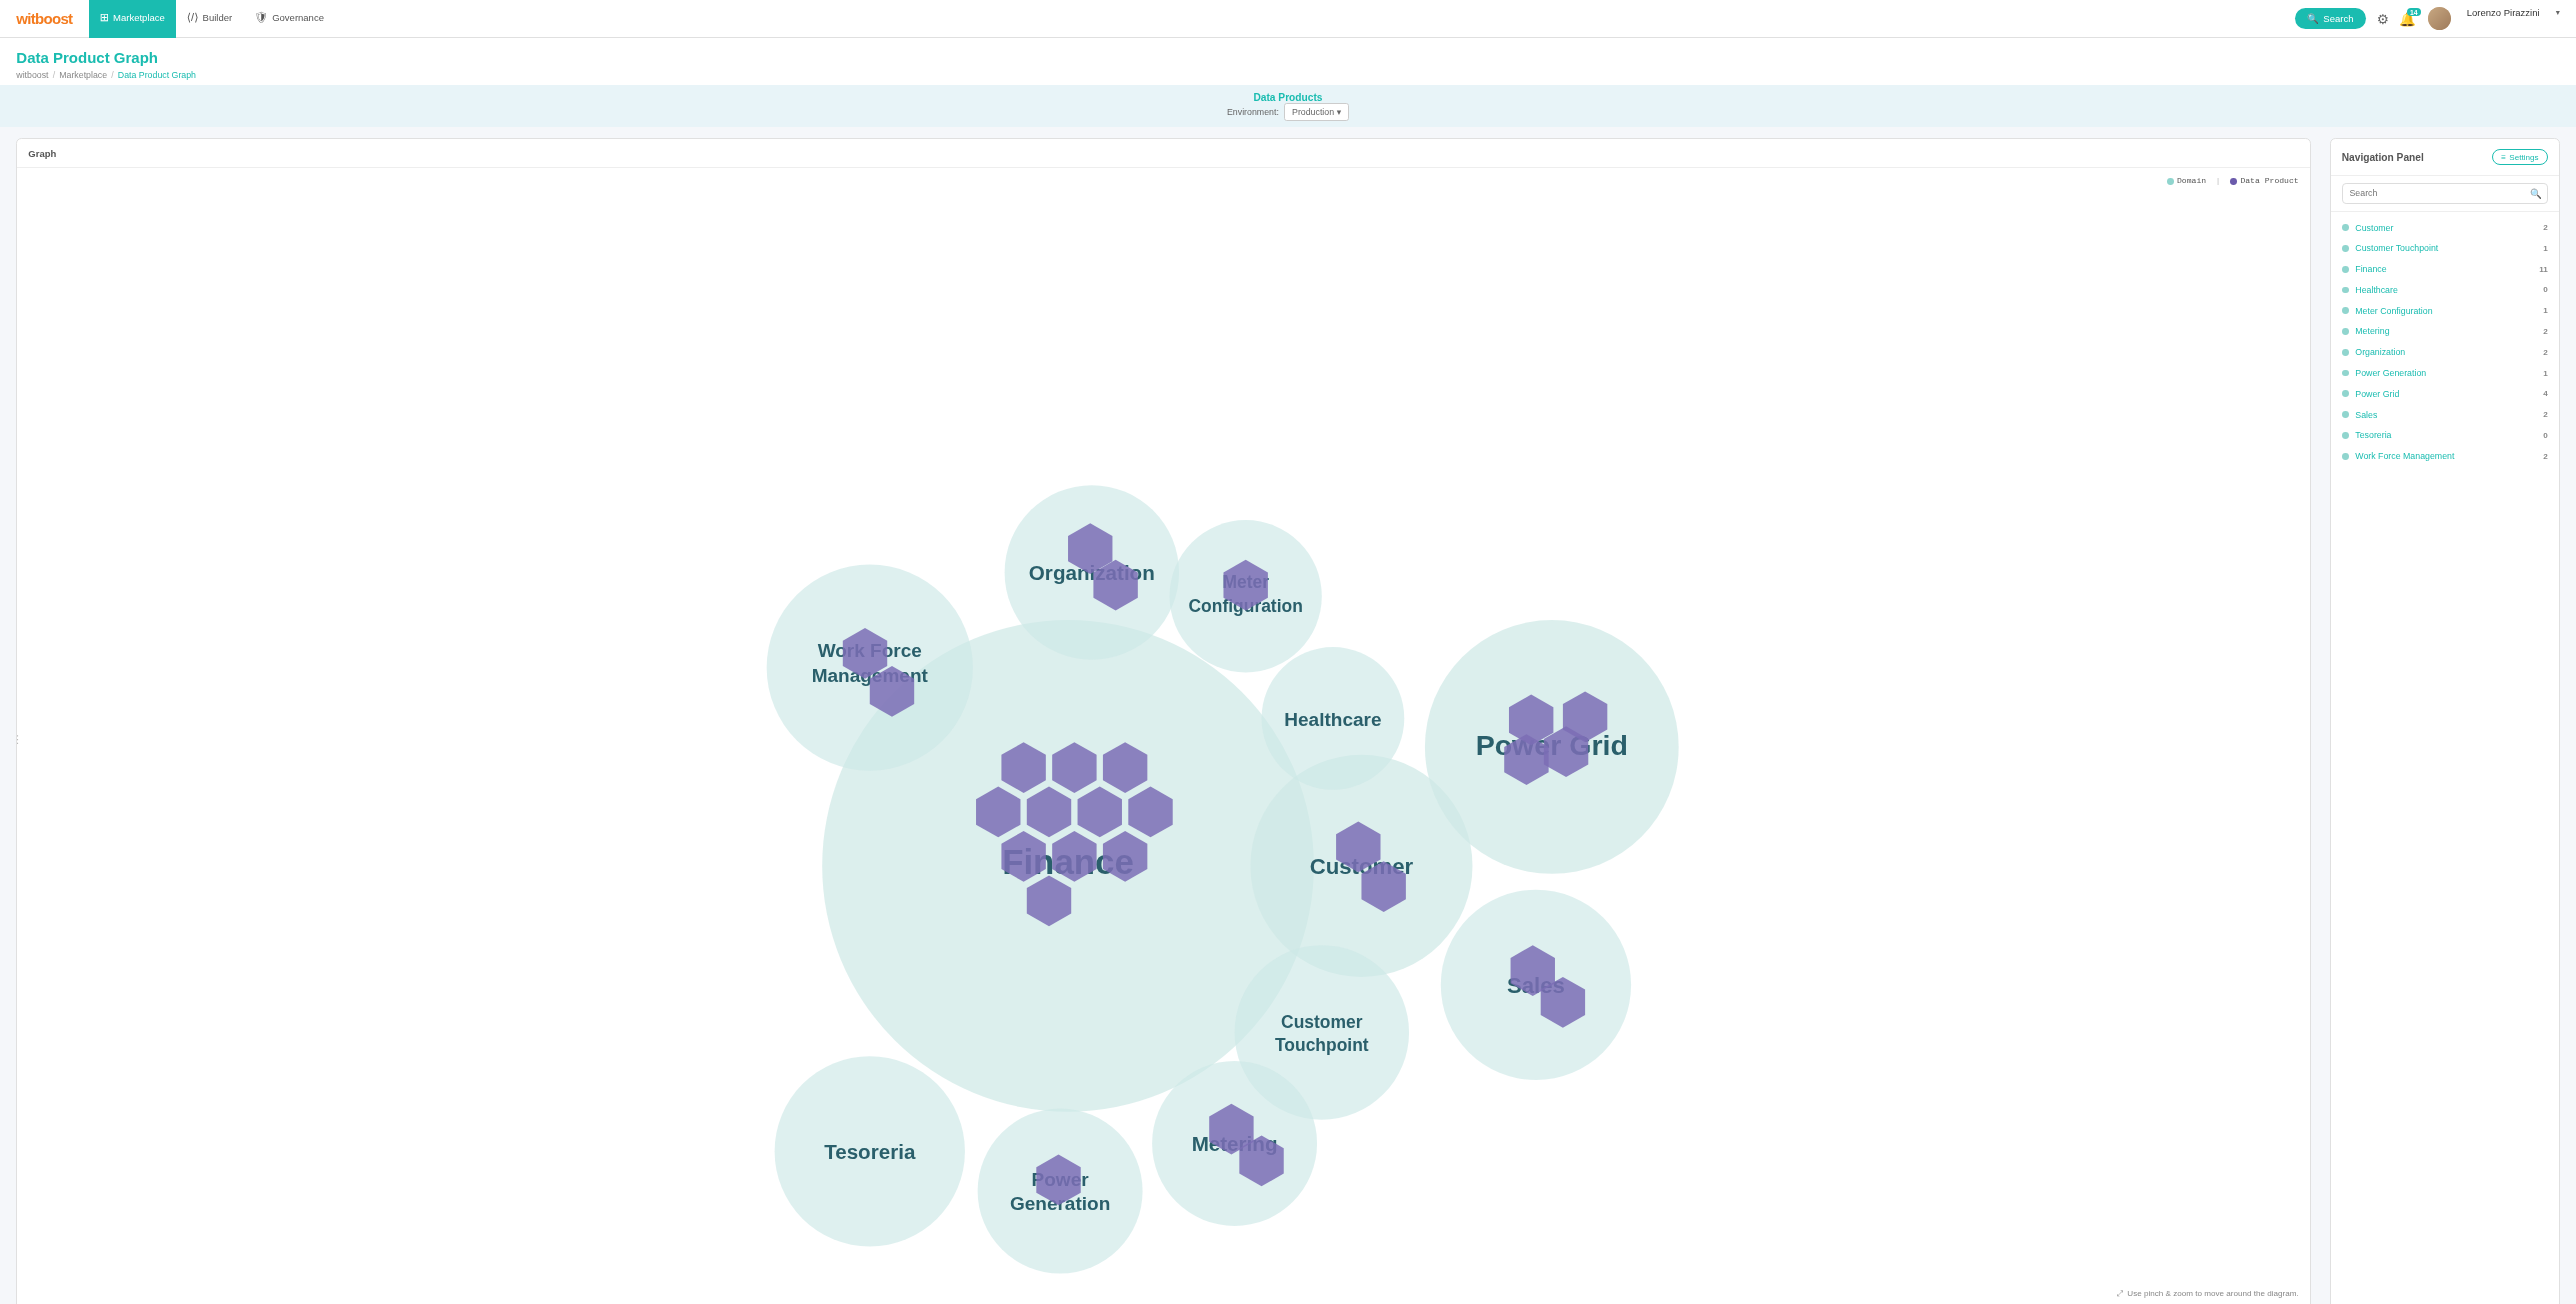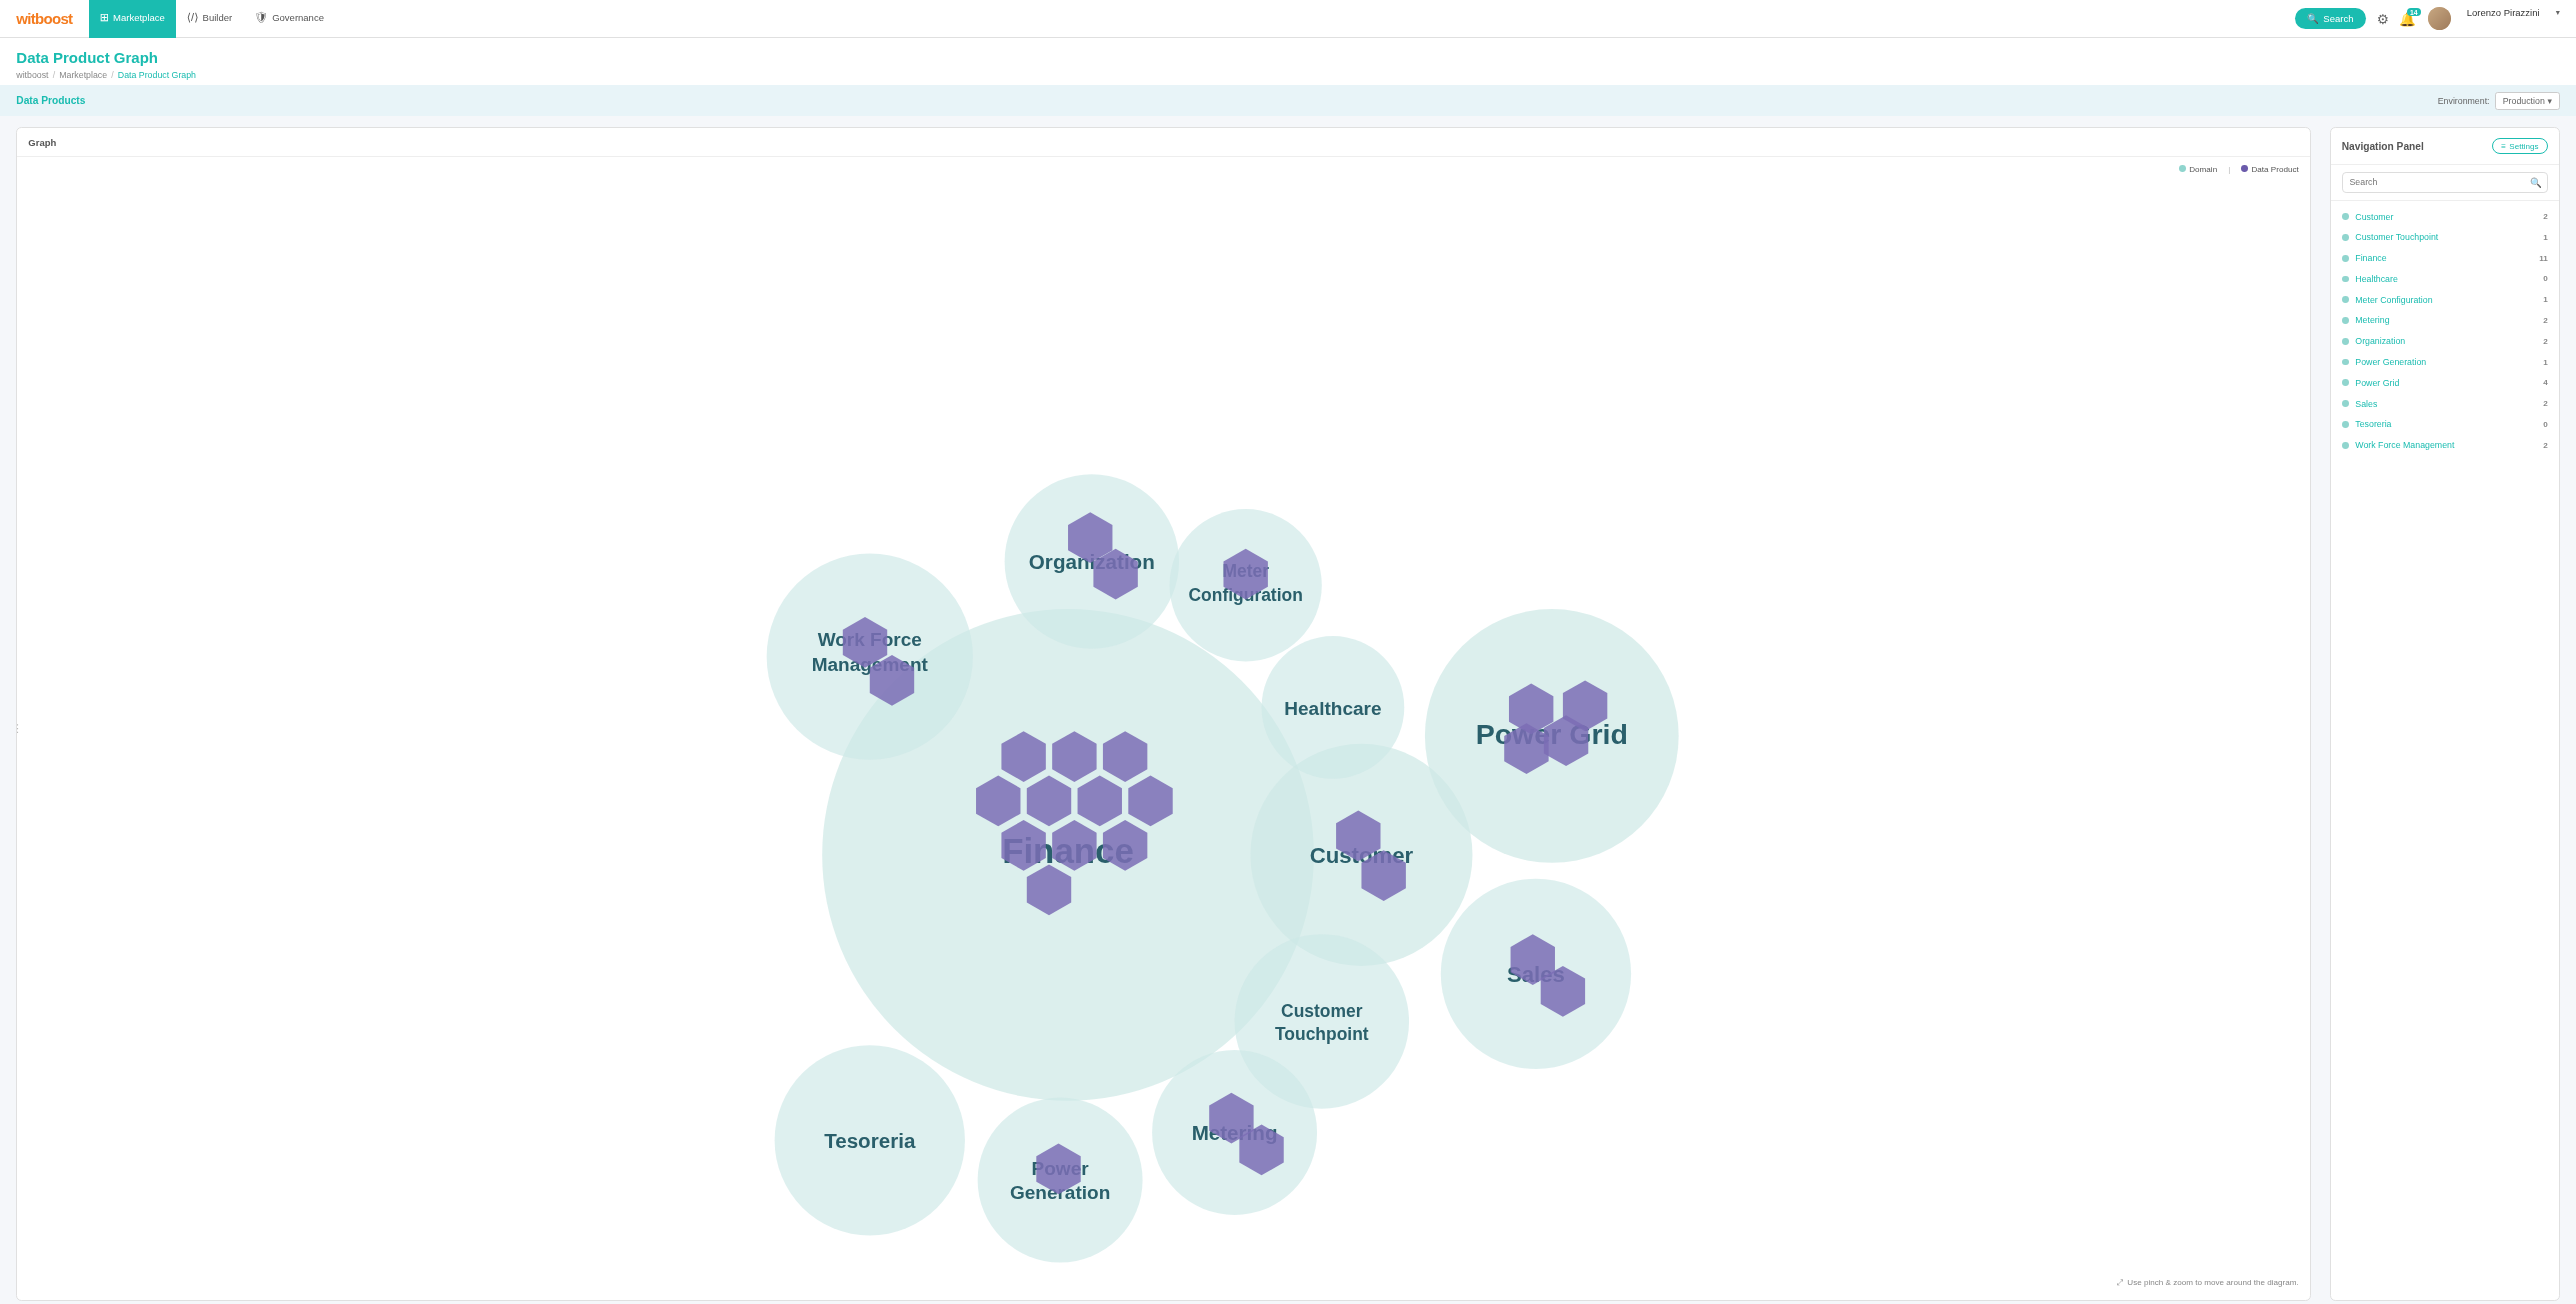--- a/index.html
+++ b/index.html
@@ -131,20 +131,21 @@
     .breadcrumb .current { color: #1abcb0; }
     .breadcrumb .sep { color: #bbb; }
 
     
     .toolbar {
       background: #e8f4f8;
       padding: 6.8px 16.3px;
       display: flex;
       align-items: center;
       justify-content: space-between;
+      flex-direction: column;
     }
     .toolbar-label {
       font-size: 10.2px;
       font-weight: 600;
       color: #1abcb0;
     }
     .env-selector {
       display: flex;
       align-items: center;
       gap: 5.4px;
@@ -198,21 +199,21 @@
     .legend {
       position: absolute;
       top: 8.1px;
       right: 11px;
       display: flex;
       align-items: center;
       gap: 11px;
       font-size: 8.1px;
       color: #555;
     }
-    .legend-item { display: flex; align-items: flex-start; gap: 3.4px; }
+    .legend-item { display: flex; align-items: flex-end; gap: 3.4px; font-family: Liberation Mono, monospace; }
     .legend-dot {
       width: 6.8px;
       height: 6.8px;
       border-radius: 50%;
     }
     .legend-dot.domain { background: #90d5ce; }
     .legend-dot.dataproduct { background: #6b5bab; }
 
     
     .nav-panel {

